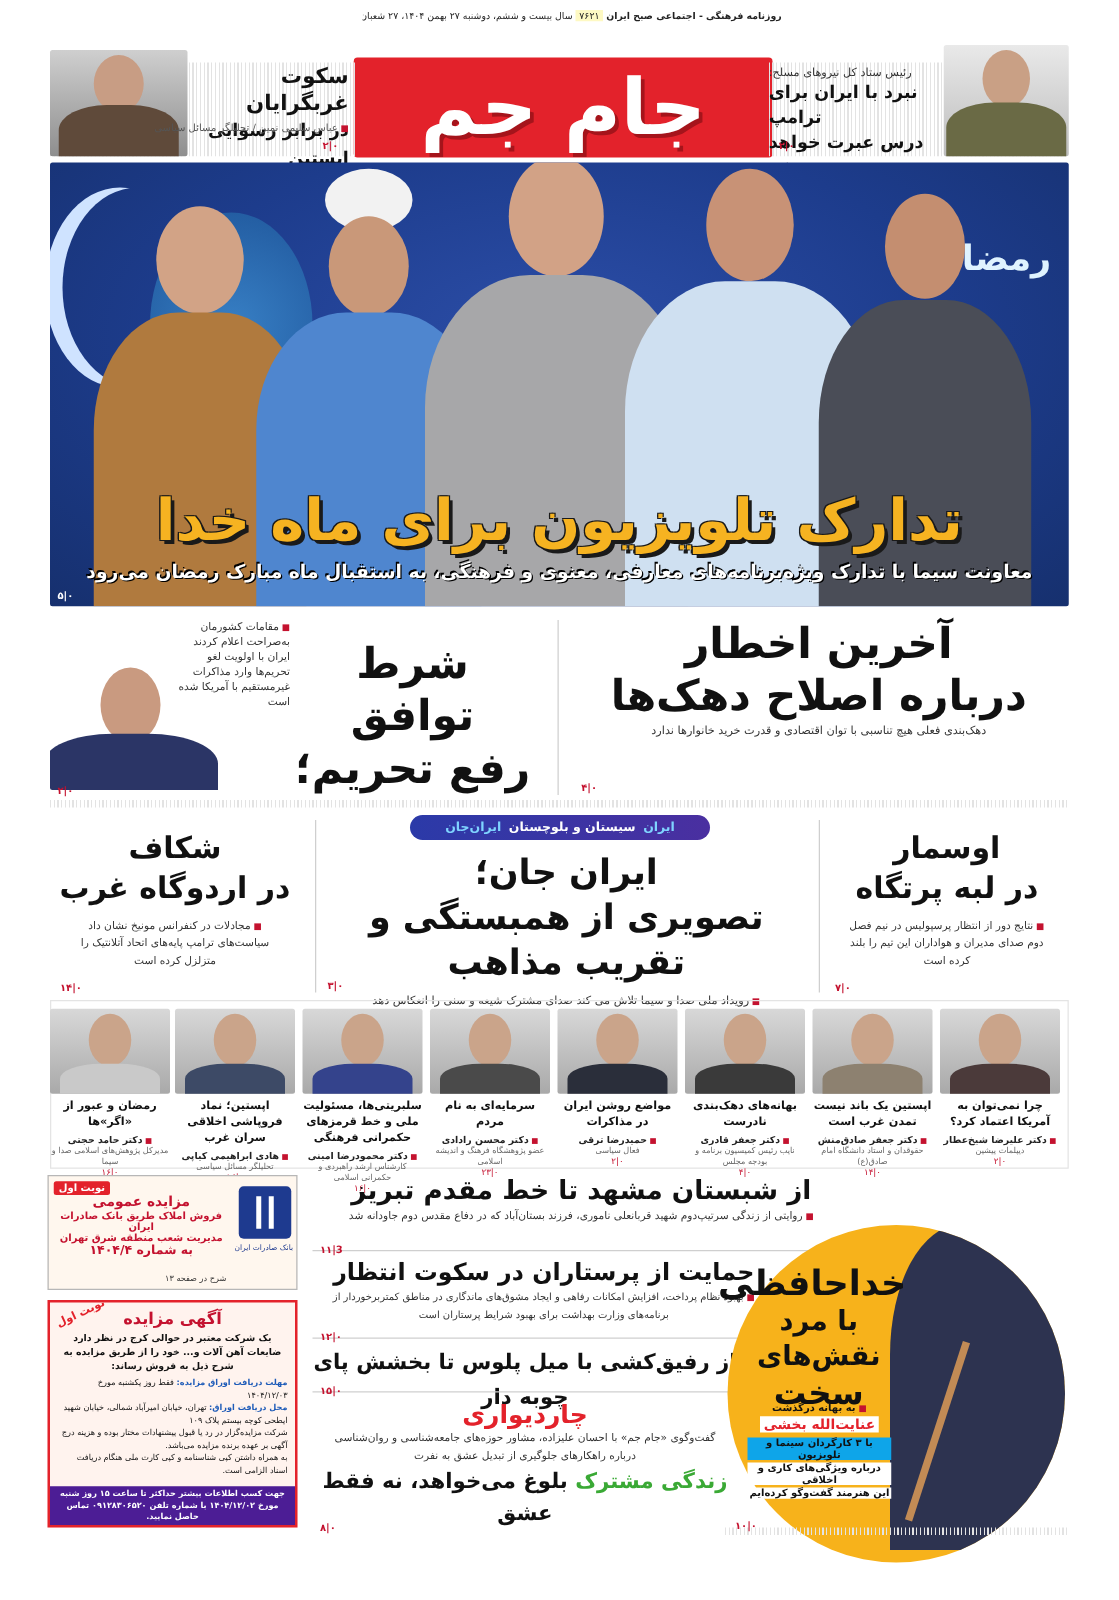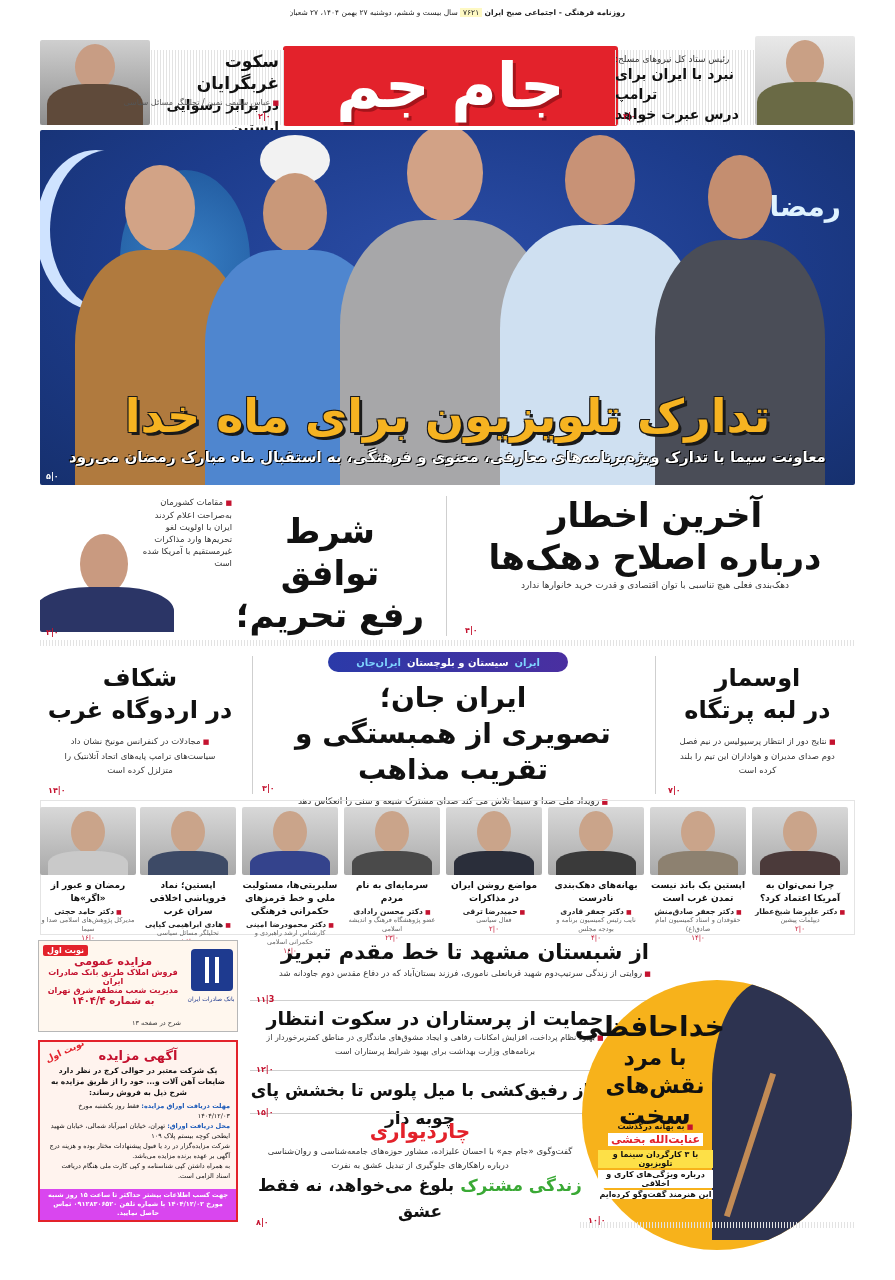--- a/index.html
+++ b/index.html
@@ -192,21 +192,21 @@
     <div class="col-role">دیپلمات پیشین</div>
     <div class="col-pg">۲|۰</div>
   </div>
   <div class="col-item" style="right:108px;">
     <div class="photo">
         <div class="head-sil" style="top:4px;width:34px;height:42px;"></div>
         <div class="body-sil" style="top:44px;width:80px;height:30px;background:#8d8170;"></div>
       </div>
     <div class="col-title">اپستین یک باند نیست تمدن غرب است</div>
     <div class="col-author">دکتر جعفر صادق‌منش</div>
-    <div class="col-role">حقوقدان و استاد کمیسیون امام صادق(ع)</div>
+    <div class="col-role">حقوقدان و استاد دانشگاه امام صادق(ع)</div>
     <div class="col-pg">۱۴|۰</div>
   </div>
   <div class="col-item" style="right:210px;">
     <div class="photo">
         <div class="head-sil" style="top:4px;width:34px;height:42px;"></div>
         <div class="body-sil" style="top:44px;width:80px;height:30px;background:#3a3a3a;"></div>
       </div>
     <div class="col-title">بهانه‌های دهک‌بندی نادرست</div>
     <div class="col-author">دکتر جعفر قادری</div>
     <div class="col-role">نایب رئیس کمیسیون برنامه و بودجه مجلس</div>
@@ -284,21 +284,21 @@
   <div style="text-align:center;color:#c4122f;font-weight:bold;font-size:13px;margin-top:6px;">آگهی مزایده</div>
   <div style="text-align:center;font-size:7.5px;font-weight:bold;line-height:11px;padding:0 6px;margin-top:2px;">یک شرکت معتبر در حوالی کرج در نظر دارد ضایعات آهن آلات و... خود را از طریق مزایده به شرح ذیل به فروش رساند:</div>
   <div style="font-size:6.5px;line-height:10px;padding:0 6px;margin-top:3px;text-align:right;">
     <span style="color:#1e5bb8;font-weight:bold;">مهلت دریافت اوراق مزایده:</span>
     <span>فقط روز یکشنبه مورخ ۱۴۰۴/۱۲/۰۳</span><br>
     <span style="color:#1e5bb8;font-weight:bold;">محل دریافت اوراق:</span>
     <span>تهران، خیابان امیرآباد شمالی، خیابان شهید ایطحی کوچه بیستم پلاک ۱۰۹</span><br>
     <span>شرکت مزایده‌گزار در رد یا قبول پیشنهادات مختار بوده و هزینه درج آگهی بر عهده برنده مزایده می‌باشد.</span><br>
     <span>به همراه داشتن کپی شناسنامه و کپی کارت ملی هنگام دریافت اسناد الزامی است.</span>
   </div>
-  <div class="abs" style="left:0;right:0;bottom:0;background:#d946ef;color:#fff;font-size:6.5px;font-weight:bold;padding:2px 4px;line-height:9px;text-align:center;">جهت کسب اطلاعات بیشتر حداکثر تا ساعت ۱۵ روز شنبه مورخ ۱۴۰۴/۱۲/۰۲ با شماره تلفن ۰۹۱۲۸۳۰۶۵۲۰ تماس حاصل نمایید.</div>
+  <div class="abs" style="left:0;right:0;bottom:0;background:#4c1d95;color:#fff;font-size:6.5px;font-weight:bold;padding:2px 4px;line-height:9px;text-align:center;">جهت کسب اطلاعات بیشتر حداکثر تا ساعت ۱۵ روز شنبه مورخ ۱۴۰۴/۱۲/۰۲ با شماره تلفن ۰۹۱۲۸۳۰۶۵۲۰ تماس حاصل نمایید.</div>
 </div>
 
 <div class="abs" style="top:938px;left:250px;width:430px;height:60px;">
   <div style="font-size:21px;font-weight:bold;text-align:center;line-height:28px;">از شبستان مشهد تا خط مقدم تبریز</div>
   <div class="summary bullet" style="font-size:8.5px;">روایتی از زندگی سرتیپ‌دوم شهید قربانعلی ناموری، فرزند بستان‌آباد که در دفاع مقدس دوم جاودانه شد</div>
 </div>
 <div class="abs hline" style="top:1000px;left:250px;width:420px;"></div>
 <div class="abs pg" style="top:995px;left:256px;">۱۱|3</div>
 
 <div class="abs" style="top:1005px;left:250px;width:370px;height:62px;">
@@ -332,18 +332,18 @@
   </div>
 </div>
 <div class="abs" style="top:1010px;left:585px;width:140px;text-align:center;">
   <div style="font-size:28px;font-weight:bold;line-height:34px;">خداحافظی</div>
   <div style="font-size:22px;font-weight:bold;line-height:28px;">با مرد نقش‌های</div>
   <div style="font-size:26px;font-weight:bold;line-height:30px;">سخت</div>
 </div>
 <div class="abs" style="top:1122px;left:598px;width:115px;text-align:center;font-size:8px;">
   <div class="bullet" style="font-weight:bold;">به بهانه درگذشت</div>
   <div style="color:#e3222b;font-weight:bold;font-size:11px;background:#fff;display:inline-block;padding:0 3px;margin:2px 0;">عنایت‌الله بخشی</div>
-  <div style="background:#fde047;margin-top:2px;font-weight:bold;">با ۳ کارگردان سینما و تلویزیون</div>
+  <div style="background:#0ea5e9;margin-top:2px;font-weight:bold;">با ۳ کارگردان سینما و تلویزیون</div>
   <div style="background:#fff;margin-top:2px;font-weight:bold;">درباره ویژگی‌های کاری و اخلاقی</div>
   <div style="background:#fff;margin-top:2px;font-weight:bold;">این هنرمند گفت‌وگو کرده‌ایم</div>
 </div>
 <div class="abs hatch" style="top:1222px;left:580px;width:275px;height:6px;"></div>
 <div class="abs pg" style="top:1216px;left:588px;">۱۰|۰</div>
 
 </body></html>

